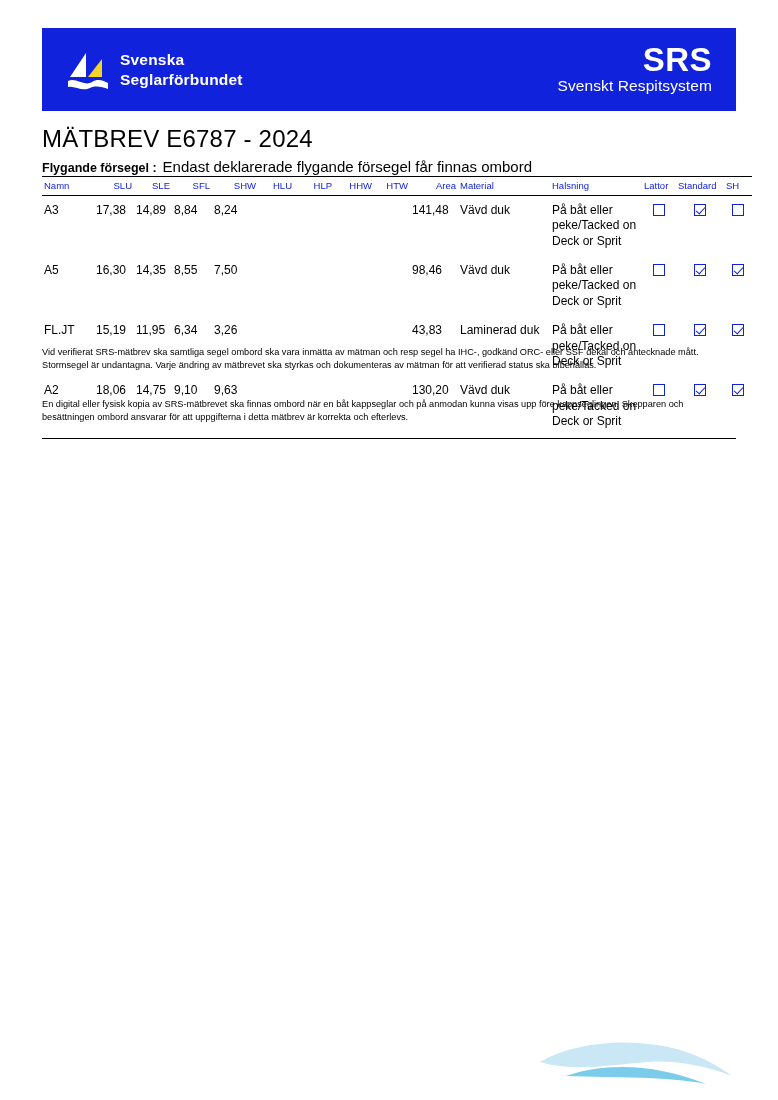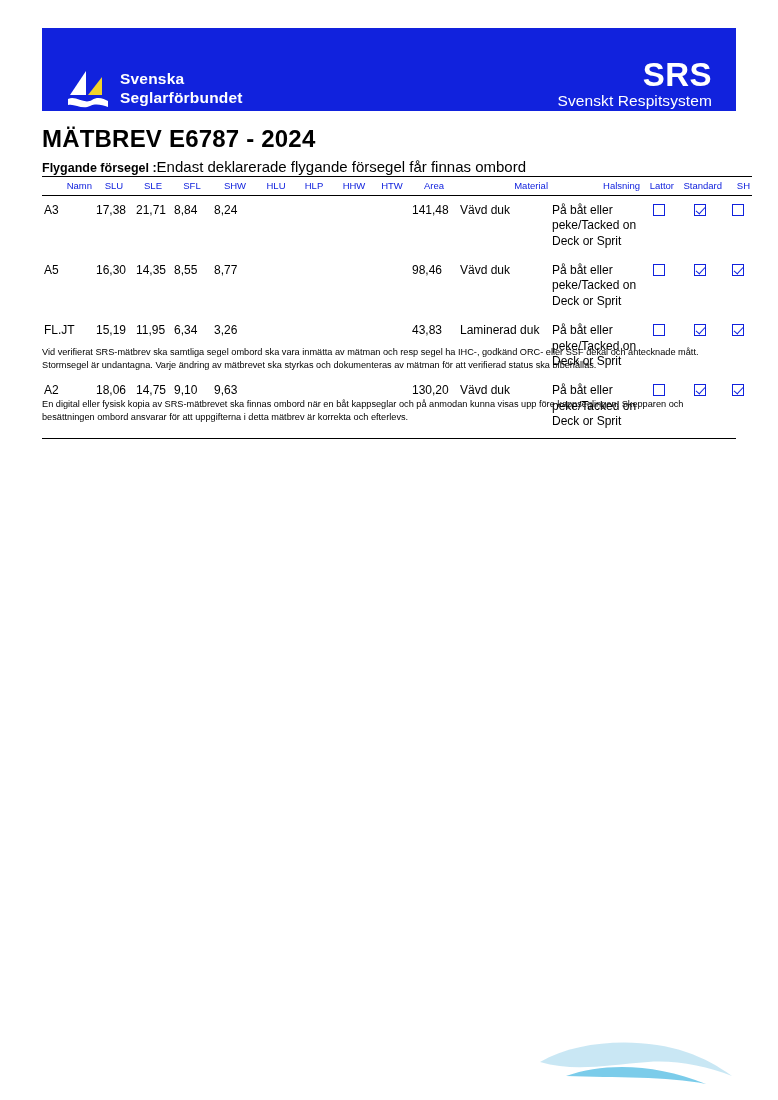--- a/index.html
+++ b/index.html
@@ -25,21 +25,21 @@
 
   
   .banner {
     position: absolute;
     left: 42px;
     top: 28px;
     width: 694px;
     height: 83px;
     background: #1122dd;
     display: flex;
-    align-items: flex-end;
+    align-items: center;
     justify-content: space-between;
     padding: 0 24px;
   }
   .brand {
     display: flex;
     align-items: center;
     gap: 10px;
   }
   .brand-logo {
     width: 44px;
@@ -71,33 +71,34 @@
     line-height: 1.3;
     letter-spacing: .1px;
   }
 
   
   .doc-title {
     position: absolute;
     left: 42px;
     top: 125px;
     font-size: 24px;
-    font-weight: bold;
+    font-weight: normal;
     color: #000000;
     letter-spacing: .2px;
   }
 
   
   .subtitle-row {
     position: absolute;
     left: 42px;
     top: 158px;
     width: 694px;
     display: flex;
     align-items: baseline;
+    gap: 6px;
   }
   .subtitle-strong {
     font-size: 12.5px;
     font-weight: bold;
     color: #000000;
   }
   .subtitle-note {
     font-size: 15px;
     color: #000000;
   }
@@ -111,27 +112,27 @@
   }
   table.sails {
     border-collapse: collapse;
     width: 694px;
     table-layout: fixed;
   }
   table.sails thead th {
     color: #1122dd;
     font-size: 9.5px;
     font-weight: normal;
-    text-align: right;
+    text-align: left;
     padding: 3px 2px 4px 2px;
     border-bottom: 1.2px solid #000000;
     border-top: 1.2px solid #000000;
     white-space: nowrap;
   }
-  table.sails thead th.num { text-align: center; }
+  table.sails thead th.num { text-align: right; }
   table.sails tbody td {
     font-size: 12px;
     color: #000000;
     padding: 7px 2px 7px 2px;
     vertical-align: top;
     line-height: 1.28;
   }
   table.sails tbody tr:last-child td {
     padding-bottom: 9px;
   }
@@ -268,41 +269,41 @@
           <th>Lattor</th>
           <th>Standard</th>
           <th>SH</th>
         </tr>
       </thead>
       <tbody>
 
         <tr>
           <td>A3</td>
           <td>17,38</td>
-          <td>21,71</td>
+          <td>14,89</td>
           <td>8,84</td>
           <td>8,24</td>
           <td></td>
           <td></td>
           <td></td>
           <td></td>
           <td>141,48</td>
           <td>Vävd duk</td>
           <td>På båt eller peke/Tacked on Deck or Sprit</td>
           <td class="chk-cell"><span class="chkbox"></span></td>
           <td class="chk-cell"><span class="chkbox checked"></span></td>
           <td class="chk-cell"><span class="chkbox"></span></td>
         </tr>
 
         <tr>
           <td>A5</td>
           <td>16,30</td>
           <td>14,35</td>
           <td>8,55</td>
-          <td>8,77</td>
+          <td>7,50</td>
           <td></td>
           <td></td>
           <td></td>
           <td></td>
           <td>98,46</td>
           <td>Vävd duk</td>
           <td>På båt eller peke/Tacked on Deck or Sprit</td>
           <td class="chk-cell"><span class="chkbox"></span></td>
           <td class="chk-cell"><span class="chkbox checked"></span></td>
           <td class="chk-cell"><span class="chkbox checked"></span></td>

